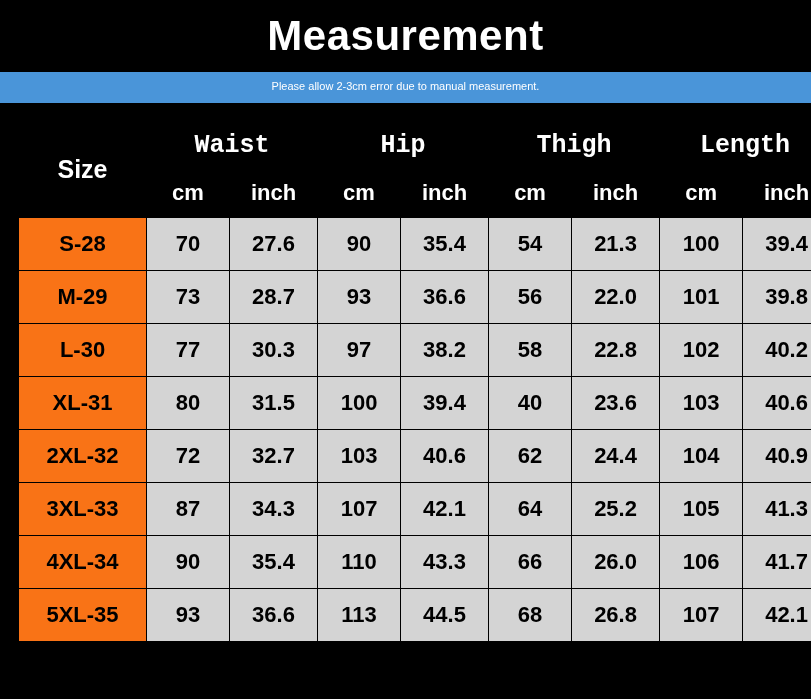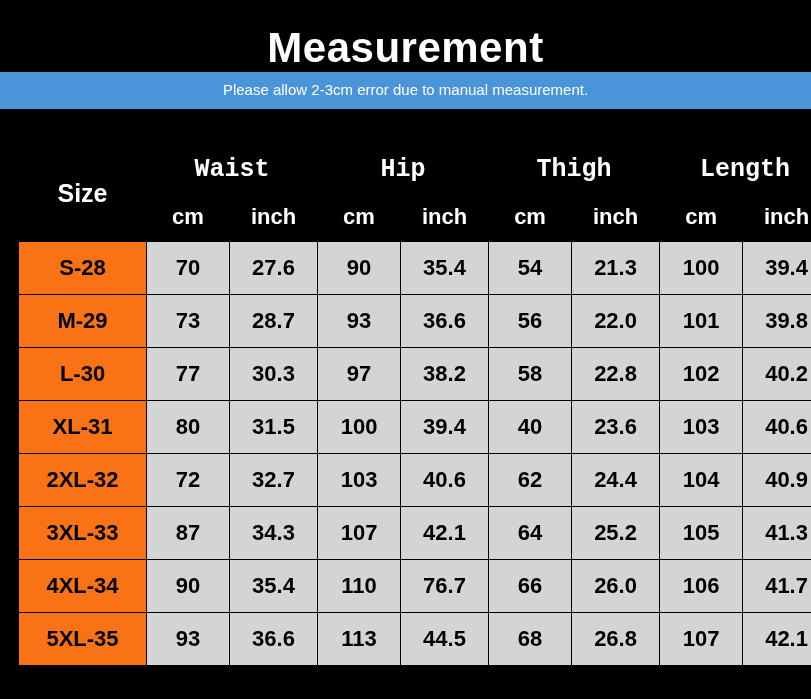--- a/index.html
+++ b/index.html
@@ -18,45 +18,44 @@
     height: 699px;
     background: #000000;
     display: flex;
     flex-direction: column;
   }
   .title-bar {
     height: 72px;
     background: #000000;
     color: #ffffff;
     display: flex;
-    align-items: flex-end;
+    align-items: center;
     justify-content: center;
   }
   .title-text {
     font-size: 42px;
     font-weight: bold;
     letter-spacing: 0.5px;
     color: #ffffff;
   }
   .notice {
     background: #4a95d9;
     color: #ffffff;
     padding: 6px 4px 8px 4px;
     text-align: center;
-    font-size: 15px;
+    font-size: 11px;
     line-height: 1.55;
   }
   .notice div {
     white-space: nowrap;
   }
   .table-wrap {
     flex: 1;
     background: #000000;
     padding: 18px;
-    margin-top: 18px;
   }
   table.size-table {
     width: 811px;
     border-collapse: collapse;
     table-layout: fixed;
   }
   table.size-table th,
   table.size-table td {
     border: 1px solid #000000;
     text-align: center;
@@ -210,21 +209,21 @@
           <td>64</td>
           <td>25.2</td>
           <td>105</td>
           <td>41.3</td>
         </tr>
         <tr>
           <td class="size-col">4XL-34</td>
           <td>90</td>
           <td>35.4</td>
           <td>110</td>
-          <td>76.7</td>
+          <td>43.3</td>
           <td>66</td>
           <td>26.0</td>
           <td>106</td>
           <td>41.7</td>
         </tr>
         <tr>
           <td class="size-col">5XL-35</td>
           <td>93</td>
           <td>36.6</td>
           <td>113</td>

